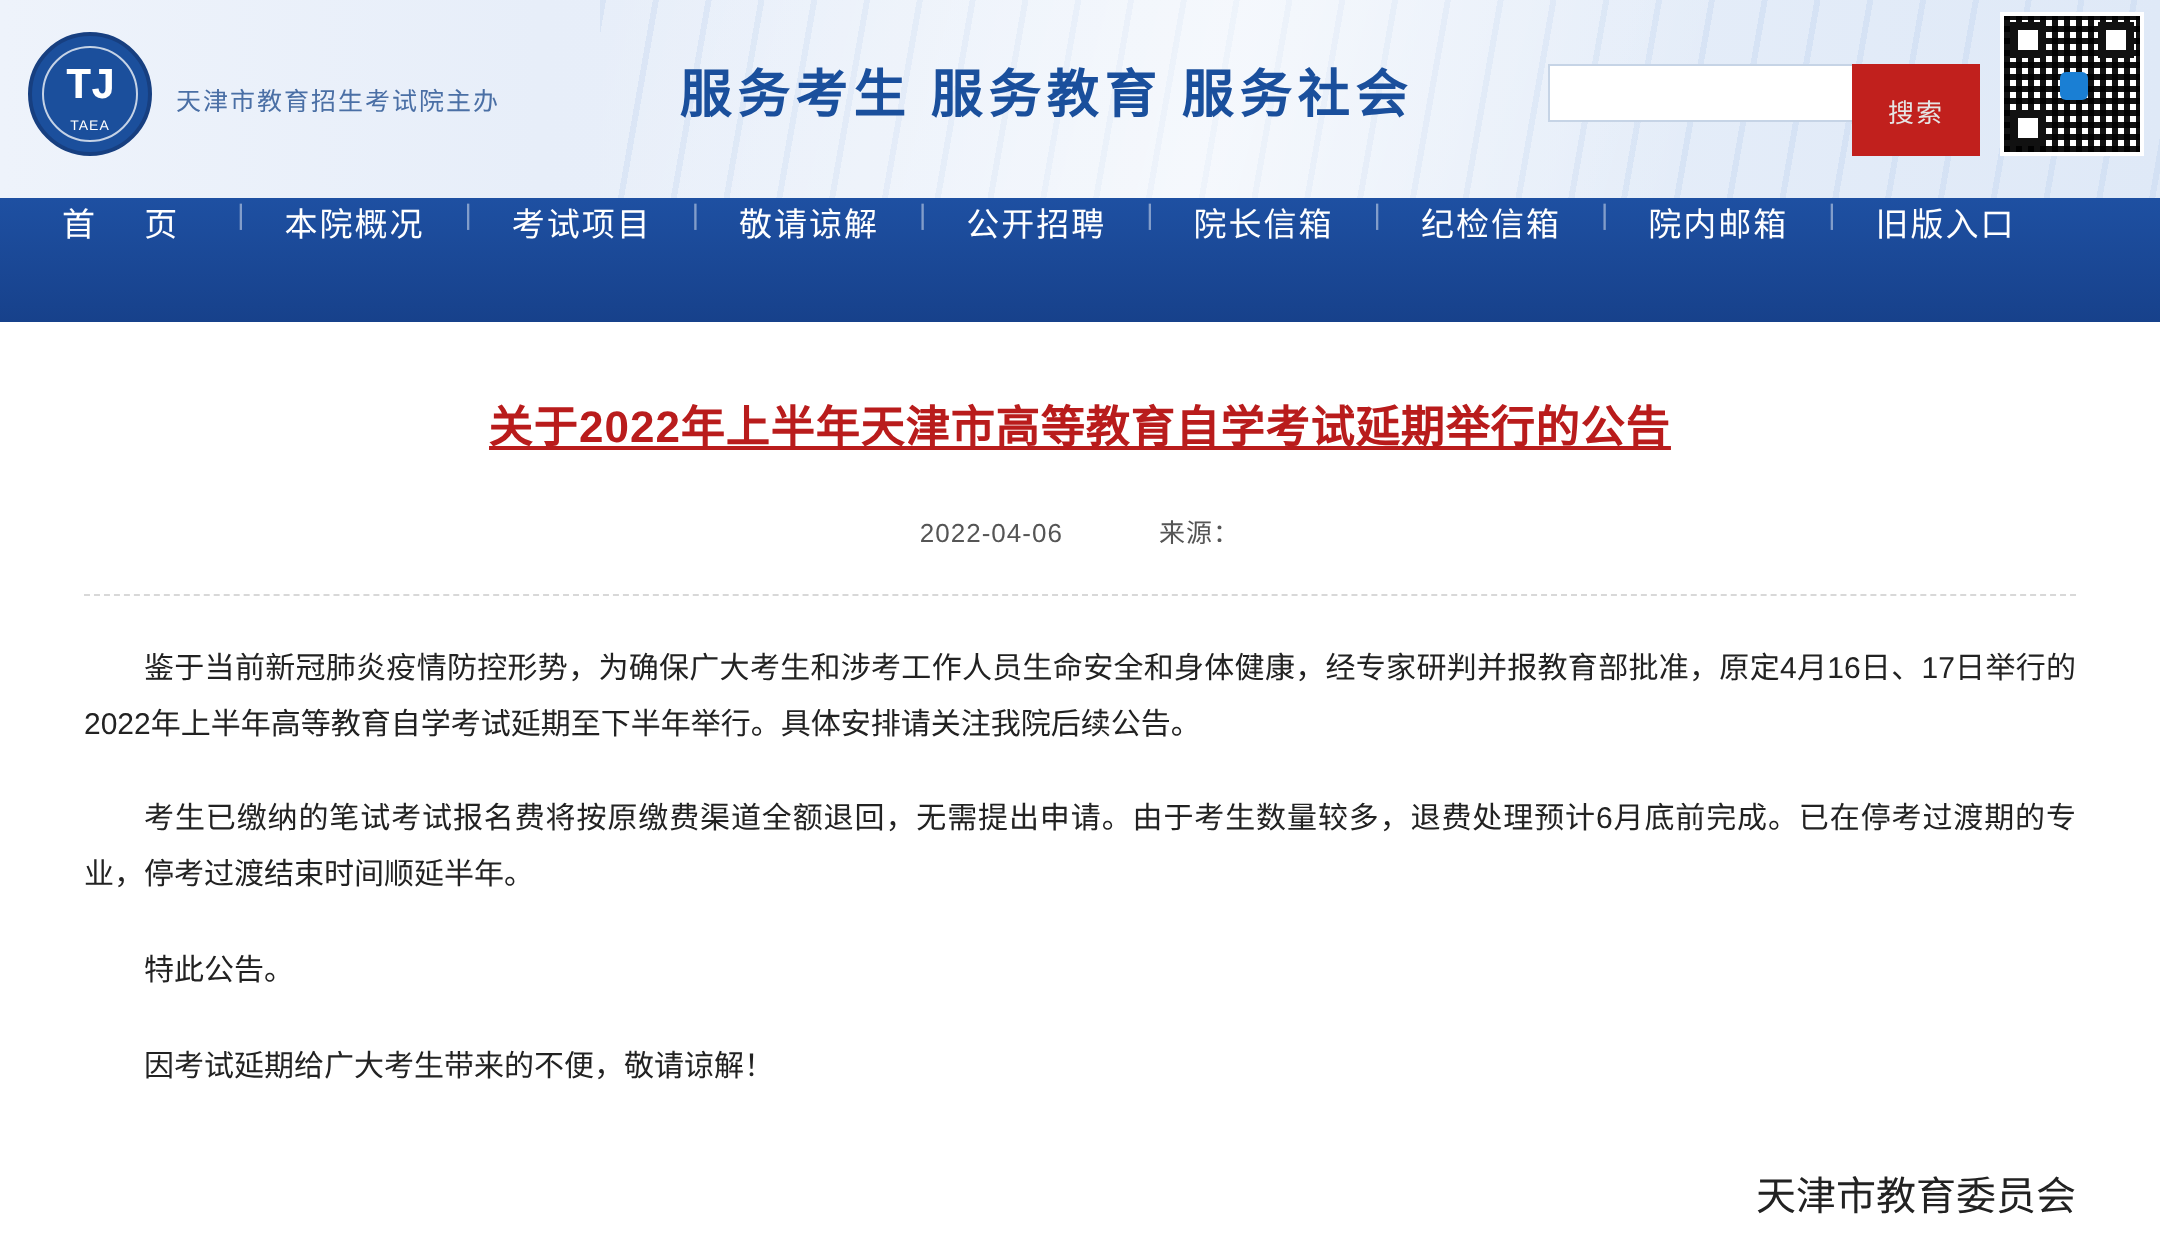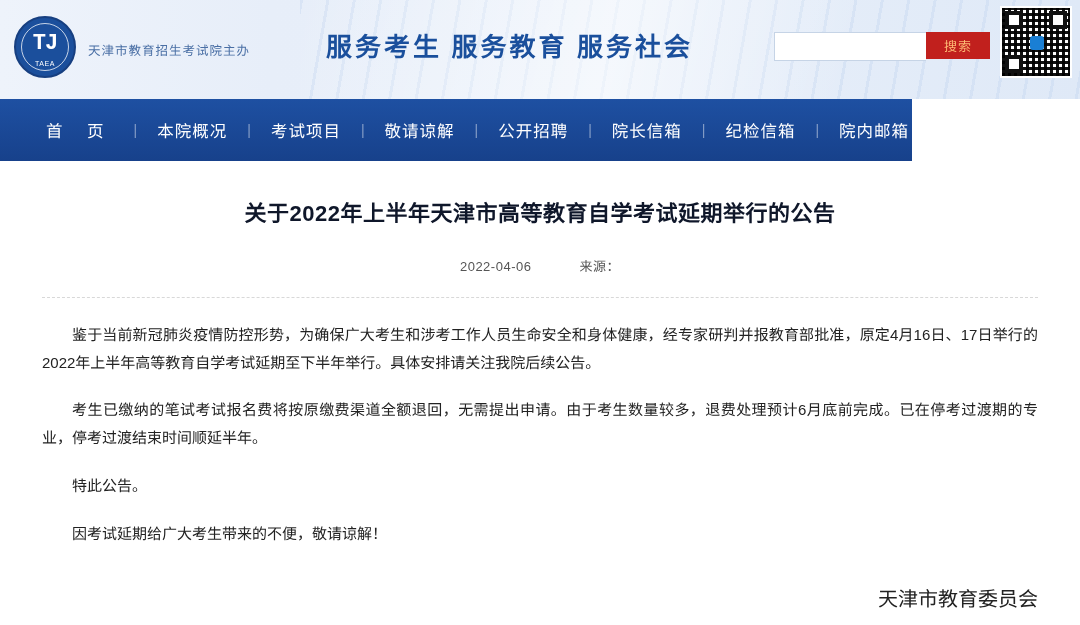--- a/index.html
+++ b/index.html
@@ -79,21 +79,21 @@
   }
   .site-sub {
     margin-top: 5px;
     font-size: 12.5px;
     color: #4a6fa5;
     letter-spacing: 1px;
   }
 
   .slogan {
     position: absolute;
-    left: 326px; top: 26px;
+    left: 340px; top: 26px;
     font-family: "Liberation Serif", "DejaVu Serif", serif;
     font-size: 26px;
     font-weight: bold;
     color: #1a4f9c;
     letter-spacing: 3px;
     white-space: nowrap;
     text-align: center;
   }
 
   .search-area {
@@ -110,23 +110,23 @@
     border-right: none;
     background: #ffffff;
     padding: 0 8px;
     font-size: 12px;
     color: #333;
     outline: none;
     font-family: "Liberation Sans", sans-serif;
   }
   .search-btn {
     width: 64px;
-    height: 27px;
+    height: 46px;
     background: #c1201d;
-    color: #fdba74;
+    color: #e5e5e5;
     border: none;
     font-size: 13px;
     cursor: pointer;
     font-family: "Liberation Sans", sans-serif;
     letter-spacing: 1px;
   }
 
   .qr {
     position: absolute;
     right: 8px; top: 6px;
@@ -147,26 +147,26 @@
   .qr .e2 { right: 3px; top: 3px; }
   .qr .e3 { left: 3px; bottom: 3px; }
   .qr .qr-center {
     position: absolute; left: 28px; top: 28px;
     width: 14px; height: 14px;
     background: #1a7fd4; border-radius: 3px;
   }
 
   
   .nav {
-    width: 912px;
+    width: 1080px;
     height: 62px;
     background: linear-gradient(180deg, #1e50a2 0%, #17418b 100%);
     display: flex;
-    align-items: center;
-    padding: 0 28px;
+    align-items: flex-start;
+    padding: 0 13px;
   }
   .nav-item {
     color: #ffffff;
     font-size: 16.5px;
     letter-spacing: 1px;
     padding: 0 20px;
     cursor: pointer;
     white-space: nowrap;
   }
   .nav-item.home { letter-spacing: 10px; padding-left: 18px; }
@@ -179,23 +179,24 @@
   .article {
     width: 1080px;
     padding: 0 40px;
   }
   .doc-title {
     margin: 0;
     padding: 38px 60px 0 60px;
     text-align: center;
     font-size: 22px;
     font-weight: bold;
-    color: #0f172a;
+    color: #b91c1c;
     letter-spacing: 0.5px;
     line-height: 1.4;
+    text-decoration: underline;
   }
   .meta {
     margin-top: 26px;
     text-align: center;
     font-size: 13px;
     color: #555555;
     letter-spacing: 0.5px;
   }
   .meta .meta-source { margin-left: 44px; }
   .divider {

